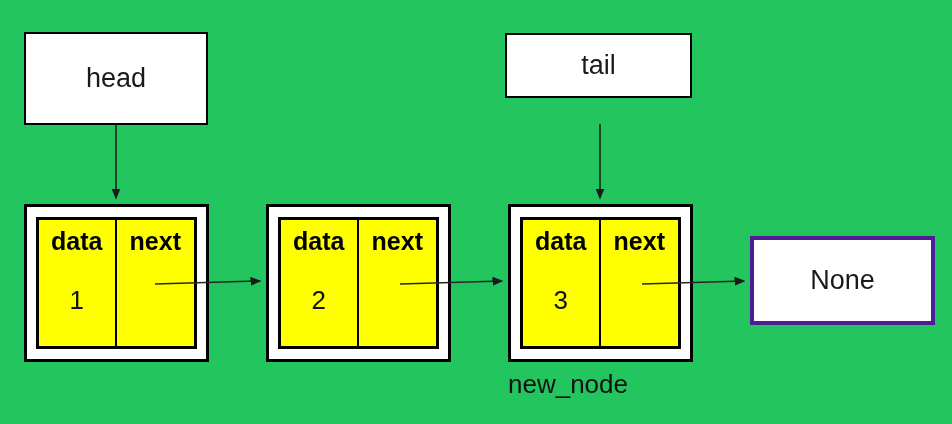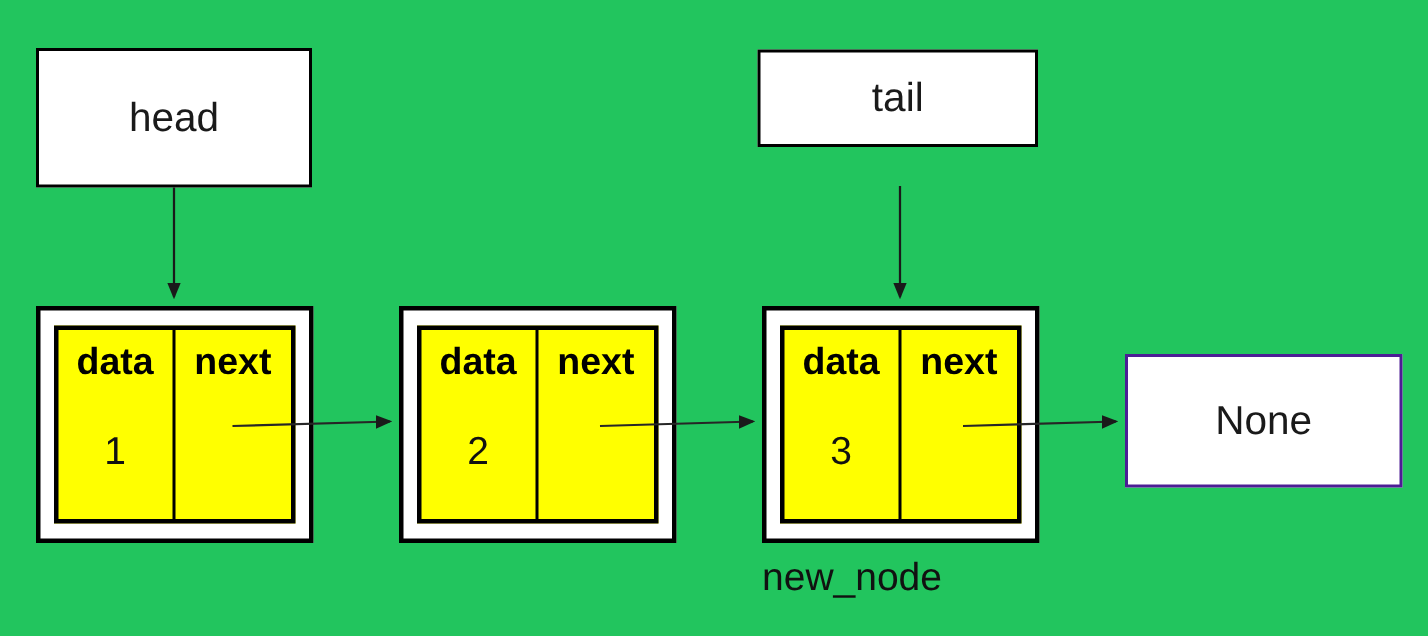--- a/index.html
+++ b/index.html
@@ -60,21 +60,21 @@
   .cell-value {
     font-size: 26px;
     color: #111111;
     margin-top: 29px;
   }
 
   .none-box {
     position: absolute;
     left: 750px; top: 236px;
     width: 185px; height: 89px;
-    border: 2px solid #4c1d95;
+    border: 4px solid #4c1d95;
     background: #ffffff;
     display: flex;
     align-items: center;
     justify-content: center;
     font-size: 27px;
     color: #1a1a1a;
   }
 
   .new-node-label {
     position: absolute;

